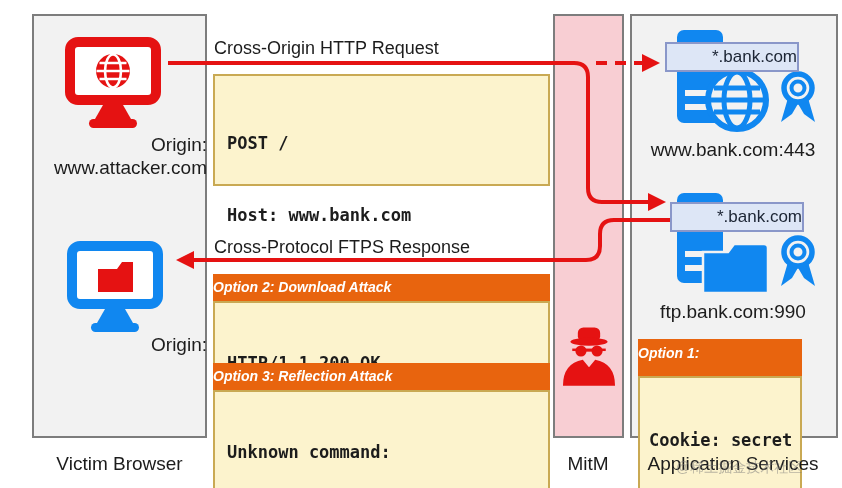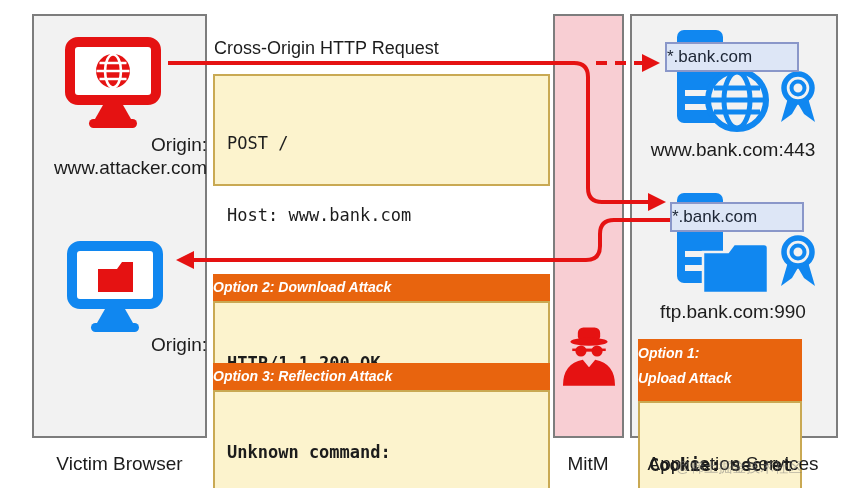--- a/index.html
+++ b/index.html
@@ -18,38 +18,38 @@
   #mitm-panel{left:553px; top:14px; width:71px; height:424px; background:var(--pink);}
   #right-panel{left:630px; top:14px; width:208px; height:424px;}
   #arrow-layer{position:absolute; left:0; top:0; width:842px; height:488px; z-index:1; pointer-events:none;}
   .icon{position:absolute; z-index:2;}
   .caption{position:absolute; z-index:2; font-size:18px; line-height:22px; white-space:nowrap;}
   .origin-label{position:absolute; z-index:2; width:175px; text-align:right; font-size:19px; line-height:23px;}
   .bottom-label{position:absolute; z-index:2; top:453px; text-align:center; font-size:19px;}
   .codebox{
     position:absolute; z-index:2; box-sizing:border-box;
     background:var(--cream); border:2px solid var(--cream-border);
-    font-family:"DejaVu Sans Mono", monospace; font-weight:normal; font-size:17px; line-height:24px;
+    font-family:"DejaVu Sans Mono", monospace; font-weight:bold; font-size:17px; line-height:24px;
     padding:7px 0 0 12px; white-space:pre;
   }
   .optbox{position:absolute; z-index:2; box-sizing:border-box;}
   .opt-header{
     background:var(--orange); color:#fff; font-weight:bold; font-style:italic;
     font-size:14px; line-height:27px; text-align:left; height:27px;
   }
-  .opt-header.two-line{height:62px; line-height:25px; padding-top:2px; box-sizing:border-box;}
+  .opt-header.two-line{height:37px; line-height:25px; padding-top:2px; box-sizing:border-box;}
   .opt-body{
     background:var(--cream); border:2px solid var(--cream-border); box-sizing:border-box;
     font-family:"DejaVu Sans Mono", monospace; font-weight:bold; font-size:17px; line-height:23px;
     padding:3px 0 3px 12px; white-space:pre;
   }
   .cert-label{
     position:absolute; z-index:3; box-sizing:border-box; height:30px; width:134px;
     background:var(--label-blue-bg); border:2px solid var(--label-blue-border);
-    font-size:17px; text-align:left; padding-top:3px; color:#1b2433;
+    font-size:17px; text-align:right; padding-top:3px; color:#1b2433;
   }
   .address{position:absolute; z-index:2; width:210px; text-align:center; font-size:19px;}
   #watermark{
     position:absolute; z-index:4; left:676px; top:459px; font-size:14px;
     color:#777; opacity:.5; white-space:nowrap;
   }
 </style>
 </head>
 <body>
 
@@ -88,20 +88,21 @@
     <rect x="8" y="6" width="86" height="58" rx="8" fill="#fff" style="stroke:var(--blue)" stroke-width="10"></rect>
     <path d="M34 52 v-23 h19 l5 -7 h11 v30 z" style="fill:var(--red)"></path>
     <path d="M41 69 h20 l8 14 h-36 z" style="fill:var(--blue)"></path>
     <rect x="27" y="83" width="48" height="9" rx="4.5" style="fill:var(--blue)"></rect>
   </svg>
   <div class="origin-label" style="left:32px;top:333px">
     <div>Origin:</div>
   </div>
 
   <div class="caption" style="left:214px;top:37px">Cross-Origin HTTP Request</div>
+  <div class="caption" style="left:214px;top:236px">Cross-Protocol FTPS Response</div>
 
   <div class="codebox" style="left:213px;top:74px;width:337px;height:112px">
     <div>POST /</div>
     <div>Host: www.bank.com</div>
     <div>Cookie: secret</div>
     <div>HELP &lt;script&gt;reflect()&lt;/script&gt;</div>
   </div>
 
   <div class="optbox" style="left:213px;top:274px;width:337px">
     <div class="opt-header">Option 2: Download Attack</div>
@@ -156,21 +157,20 @@
     <path d="M148 72 l7 24 l-11 -8 l-7 -12 z" style="fill:var(--blue)"></path>
     <circle cx="138" cy="62" r="14" fill="#f2f2f2" style="stroke:var(--blue)" stroke-width="5.5"></circle>
     <circle cx="138" cy="62" r="6.5" fill="none" style="stroke:var(--blue)" stroke-width="4"></circle>
   </svg>
   <div class="cert-label" style="left:670px;top:202px">*.bank.com</div>
   <div class="address" style="left:628px;top:301px">ftp.bank.com:990</div>
 
   <div class="optbox" style="left:638px;top:339px;width:164px">
     <div class="opt-header two-line">
       <div>Option 1:</div>
-      <div>Upload Attack</div>
     </div>
     <div class="opt-body" style="padding:5px 0 5px 9px">
       <div>Cookie: secret</div>
     </div>
   </div>
 
   <div class="bottom-label" style="left:548px;width:80px">MitM</div>
   <div class="bottom-label" style="left:32px;width:175px">Victim Browser</div>
   <div class="bottom-label" style="left:628px;width:210px">Application Services</div>
 

